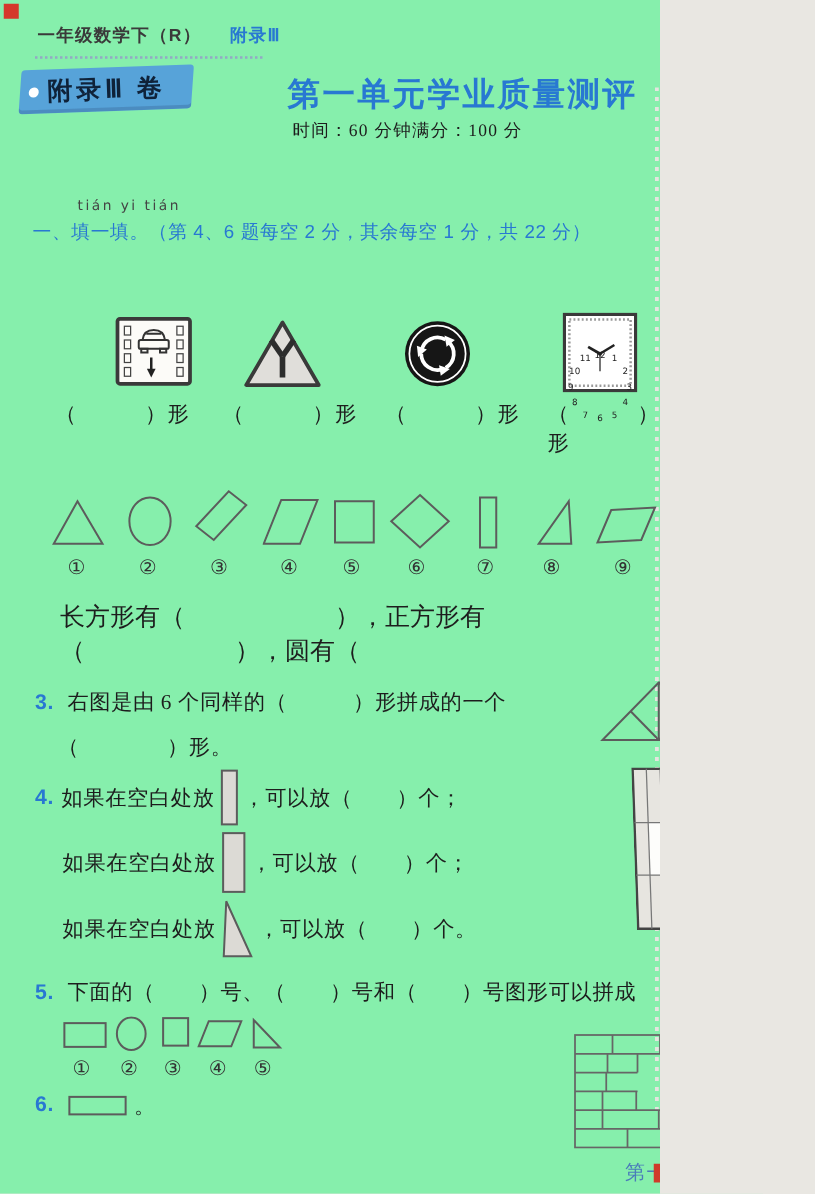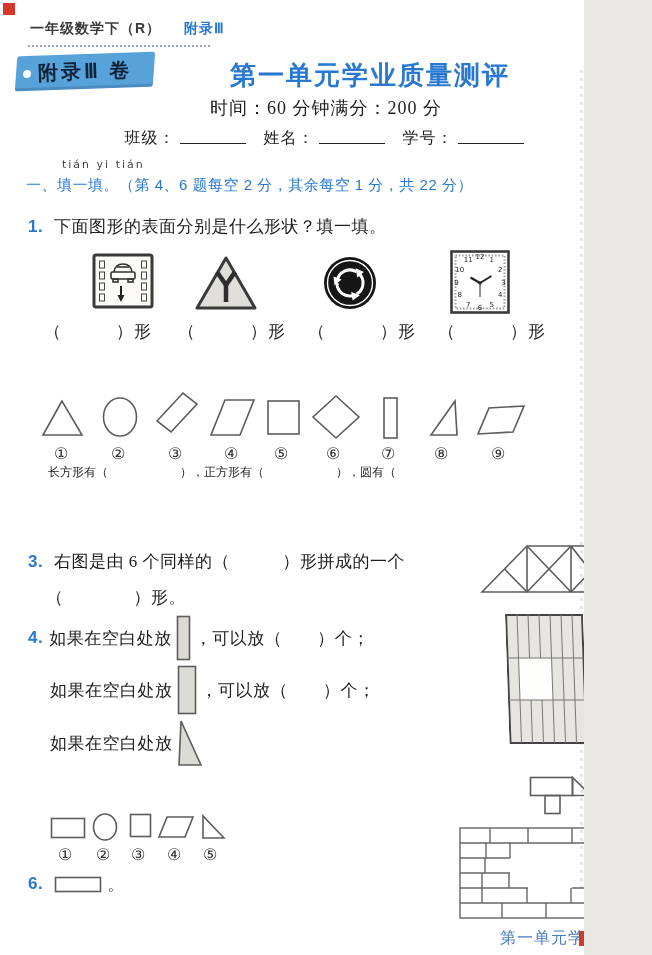--- a/index.html
+++ b/index.html
@@ -1,16 +1,16 @@
 <!DOCTYPE html>
 <html><head>
 <meta charset="utf-8">
 <style>
   html,body{margin:0;padding:0;background:#e9e7e2;}
-  #page{position:relative;width:584px;height:955px;background:#ffffff;overflow:hidden;
+  #page{position:relative;width:528px;height:955px;background:#86efac;overflow:hidden;
         font-family:"Liberation Serif",serif;color:#1d1d1d;}
   .abs{position:absolute;}
   .blue{color:#2878d2;}
   .qnum{color:#2878d2;font-weight:bold;font-family:"Liberation Sans",sans-serif;margin-right:6px;}
   .qtext{font-size:17px;letter-spacing:0.5px;}
   .row{display:flex;align-items:center;}
   .shape-svg{display:block;}
   .shape-svg *{fill:none;stroke:#5c5c5c;stroke-width:1.6;stroke-linejoin:miter;}
   .gray-fill{fill:#dcdad5 !important;}
   .wline{display:inline-block;width:66px;border-bottom:1.6px solid #222;height:15px;margin:0 4px;}
@@ -22,32 +22,32 @@
   .dotline{left:28px;top:45px;width:182px;border-top:2px dotted #93a9c4;height:0;}
   .badge{left:16px;top:54px;width:138px;height:35px;background:#57a3d9;border-radius:3px;
          transform:rotate(-2deg) skewX(-6deg);box-shadow:inset 0 -3px 0 rgba(20,40,80,.18);
          display:flex;align-items:center;justify-content:center;}
   .badge-dot{position:absolute;left:7px;top:14px;width:8px;height:8px;border-radius:50%;background:#fff;}
   .badge-label{color:#0f2239;font-weight:bold;font-size:20px;letter-spacing:3px;
                font-family:"Liberation Sans",sans-serif;transform:skewX(6deg);}
   .main-title{left:200px;top:58px;width:340px;text-align:center;font-size:26px;font-weight:bold;
               letter-spacing:2px;font-family:"Liberation Sans",sans-serif;}
   .meta-row{left:0;top:96px;width:652px;display:flex;justify-content:center;
-            font-size:18px;letter-spacing:1px;}
+            font-size:14px;letter-spacing:1px;}
   .fields-row{left:0;top:128px;width:652px;display:flex;justify-content:center;
               font-size:16px;letter-spacing:1px;}
   .pinyin{left:62px;top:158px;font-size:11px;color:#444;font-family:"DejaVu Sans",sans-serif;letter-spacing:2px;}
   .sec-head{left:26px;top:176px;font-size:15px;font-weight:normal;letter-spacing:0.5px;
             font-family:"Liberation Sans",sans-serif;}
   
   .sign{position:absolute;}
   .clock-wrap{position:absolute;left:450px;top:250px;width:60px;height:64px;}
   .clock-nums{position:absolute;left:0;top:0;width:60px;height:64px;}
   .clock-nums span{position:absolute;transform:translate(-50%,-50%);font-size:7px;color:#222;
-                   font-family:"DejaVu Sans",sans-serif;}
+                   font-family:"DejaVu Sans",sans-serif;margin-top:27px;}
   .blank17{font-size:17px;letter-spacing:1px;}
   
   .footer{left:500px;top:928px;font-size:16px;letter-spacing:1px;color:#4a7cba;white-space:nowrap;}
   .footer-red{right:0;top:931px;width:5px;height:15px;background:#cf3b2a;}
   .edge-art{right:1px;top:70px;width:3px;height:820px;
             background:repeating-linear-gradient(#e6e4e0 0 3px,transparent 3px 8px);}
 </style>
 </head>
 <body>
 
@@ -64,39 +64,27 @@
 
   <div class="abs badge">
     <span class="badge-dot"></span>
     <span class="badge-label">附录Ⅲ 卷</span>
   </div>
 
   <div class="abs main-title blue">第一单元学业质量测评</div>
 
   <div class="abs meta-row">
     <span>时间：60 分钟</span>
-    <span>满分：200 分</span>
-  </div>
-
-  <div class="abs fields-row">
-    <span>班级：</span>
-      <span class="wline"></span>
-    <span style="margin-left:14px;">姓名：</span>
-      <span class="wline"></span>
-    <span style="margin-left:14px;">学号：</span>
-      <span class="wline"></span>
-  </div>
+    <span>满分：100 分</span>
+  </div>
+
 
   <div class="abs pinyin">tián yi tián</div>
   <div class="abs sec-head blue">一、填一填。（第 4、6 题每空 2 分，其余每空 1 分，共 22 分）</div>
 
-  <div class="abs qtext" style="left:28px;top:215px;">
-    <span class="qnum">1.</span>
-    <span>下面图形的表面分别是什么形状？填一填。</span>
-  </div>
 
   <div class="sign" style="left:92px;top:253px;">
     <svg width="62" height="56" viewBox="0 0 62 56">
       <rect x="2" y="2" width="58" height="52" rx="2" fill="#fcfbf8" stroke="#3a3a3a" stroke-width="3"></rect>
       <g stroke="#444" stroke-width="1" fill="none">
         <rect x="7.5" y="8" width="5" height="7"></rect>
           <rect x="7.5" y="19" width="5" height="7"></rect>
         <rect x="7.5" y="30" width="5" height="7"></rect>
           <rect x="7.5" y="41" width="5" height="7"></rect>
         <rect x="49.5" y="8" width="5" height="7"></rect>
@@ -214,21 +202,21 @@
   <span class="abs circled" style="left:54px;top:444px;">①</span>
   <span class="abs circled" style="left:111px;top:444px;">②</span>
   <span class="abs circled" style="left:168px;top:444px;">③</span>
   <span class="abs circled" style="left:224px;top:444px;">④</span>
   <span class="abs circled" style="left:274px;top:444px;">⑤</span>
   <span class="abs circled" style="left:326px;top:444px;">⑥</span>
   <span class="abs circled" style="left:381px;top:444px;">⑦</span>
   <span class="abs circled" style="left:434px;top:444px;">⑧</span>
   <span class="abs circled" style="left:491px;top:444px;">⑨</span>
 
-  <div class="abs" style="left:48px;top:464px;font-size:12px;">长方形有（　　　　　　），正方形有（　　　　　　），圆有（</div>
+  <div class="abs" style="left:48px;top:480px;font-size:20px;">长方形有（　　　　　　），正方形有（　　　　　　），圆有（</div>
 
   <div class="abs qtext" style="left:28px;top:550px;">
     <span class="qnum">3.</span>
     <span>右图是由 6 个同样的（　　　）形拼成的一个</span>
   </div>
   <div class="abs qtext" style="left:46px;top:586px;">（　　　　）形。</div>
 
   <svg class="abs shape-svg" style="left:477px;top:540px;" width="178" height="58" viewBox="0 0 178 58">
     <polygon points="5,52 50,6 175,6 130,52"></polygon>
     <line x1="50" y1="6" x2="50" y2="52"></line>
@@ -253,39 +241,44 @@
     <svg class="shape-svg" style="margin:0 4px;" width="20" height="50">
         <rect class="gray-fill" x="1.5" y="1.5" width="17" height="47"></rect>
       </svg>
     <span class="qtext">，可以放（　　）个；</span>
   </div>
   <div class="abs row" style="left:50px;top:718px;height:50px;">
     <span class="qtext">如果在空白处放</span>
     <svg class="shape-svg" style="margin:0 4px;" width="26" height="48">
         <polygon class="gray-fill" points="4,2 2,46 24,46"></polygon>
       </svg>
+    <span class="qtext">，可以放（　　）个。</span>
   </div>
 
   <svg class="abs" style="left:505px;top:614px;transform:skewX(2deg);transform-origin:top left;" width="78" height="130" viewBox="0 0 78 130">
     <rect x="1" y="1" width="76" height="128" fill="#e7e5e0" stroke="#444" stroke-width="2"></rect>
     <rect x="12" y="44" width="33" height="42" fill="#fdfdfb"></rect>
     <g stroke="#777" stroke-width="1">
       <line x1="12" y1="1" x2="12" y2="129"></line>
       <line x1="23" y1="1" x2="23" y2="44"></line>
         <line x1="23" y1="86" x2="23" y2="129"></line>
       <line x1="34" y1="1" x2="34" y2="44"></line>
         <line x1="34" y1="86" x2="34" y2="129"></line>
       <line x1="45" y1="1" x2="45" y2="129"></line>
       <line x1="56" y1="1" x2="56" y2="129"></line>
       <line x1="67" y1="1" x2="67" y2="129"></line>
       <line x1="1" y1="44" x2="77" y2="44"></line>
       <line x1="1" y1="86" x2="77" y2="86"></line>
     </g>
   </svg>
 
+  <div class="abs qtext" style="left:28px;top:782px;">
+    <span class="qnum">5.</span>
+    <span>下面的（　　）号、（　　）号和（　　）号图形可以拼成</span>
+  </div>
   <svg class="abs shape-svg" style="left:529px;top:776px;" width="64" height="40" viewBox="0 0 64 40">
     <rect x="1.5" y="1.5" width="42" height="18"></rect>
     <polygon points="43.5,1.5 43.5,19.5 62,19.5"></polygon>
     <rect x="16" y="19.5" width="15" height="18"></rect>
   </svg>
   <span class="abs qtext" style="left:596px;top:786px;">。</span>
 
   <svg class="abs shape-svg" style="left:50px;top:817px;" width="36" height="22">
       <rect x="1.5" y="1.5" width="33" height="19"></rect>
     </svg>

